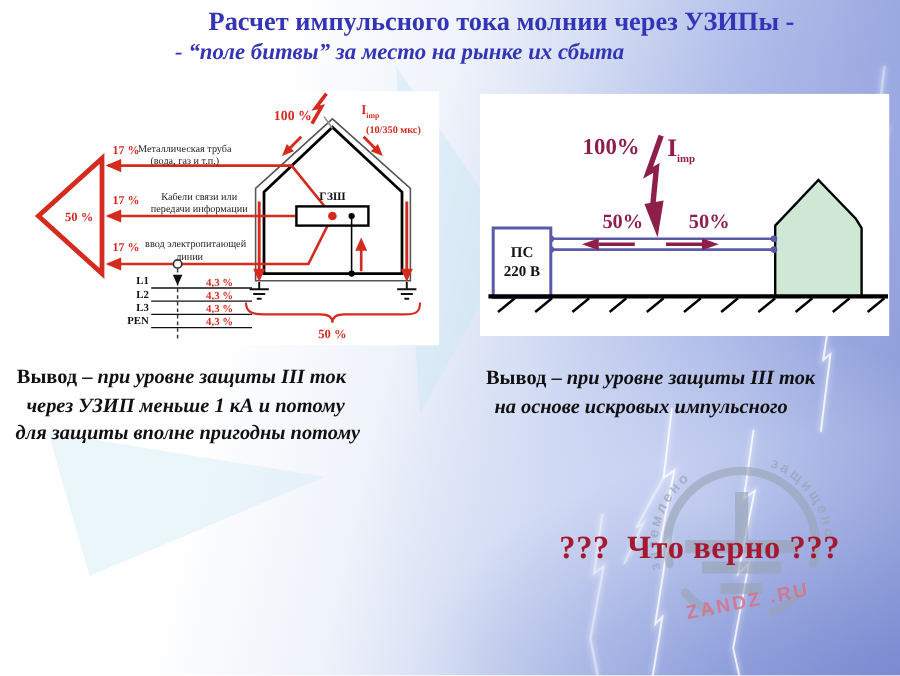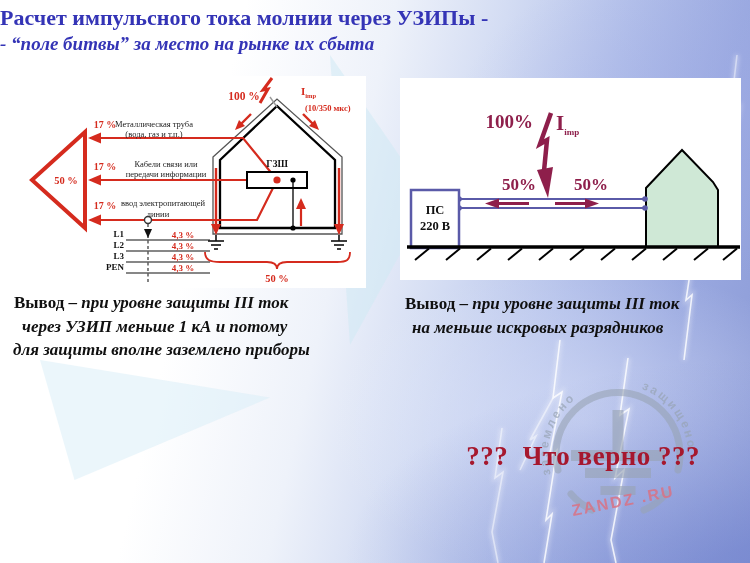--- a/index.html
+++ b/index.html
@@ -17,23 +17,23 @@
     clip-path:polygon(0 0,100% 50%,20% 100%);}
   .chev2{left:40px;top:330px;width:230px;height:150px;background:rgba(215,238,247,.5);
     clip-path:polygon(0 20%,100% 45%,15% 100%);}
   .bolts{position:absolute;left:0;top:0;z-index:2;}
   .wm{position:absolute;left:535px;top:382px;z-index:3;}
   .diag{position:absolute;z-index:4;}
   .diag-left{left:8px;top:76px;}
   .diag-right{left:393px;top:78px;}
   svg text{font-family:"Liberation Serif",serif;}
   .txt{position:absolute;z-index:5;}
-  .title{left:0;top:5px;width:662px;text-align:left;font-size:22px;font-weight:bold;color:#3434b6;}
-  .subtitle{left:0;top:33px;width:666px;text-align:left;font-size:19px;font-weight:bold;font-style:italic;color:#3434b6;}
-  .concl{font-size:17px;font-weight:bold;color:#101010;line-height:23.5px;}
+  .title{left:0;top:5px;width:662px;text-align:right;font-size:22px;font-weight:bold;color:#3434b6;}
+  .subtitle{left:0;top:33px;width:666px;text-align:center;font-size:19px;font-weight:bold;font-style:italic;color:#3434b6;}
+  .concl{font-size:17px;font-weight:bold;color:#101010;line-height:23.5px;margin-top:11px;}
   .concl .lead{font-style:normal;}
   .concl .it{font-style:italic;}
   .concl-left{left:13px;top:291px;width:372px;}
   .concl-right{left:400px;top:292px;width:350px;}
   .question{left:0;top:441px;width:700px;text-align:right;font-size:27px;font-weight:bold;
     color:#a6182e;white-space:pre;letter-spacing:.5px;}
   .wm-sans{font-family:"Liberation Sans",sans-serif;}
 </style>
 </head>
 <body>
@@ -248,23 +248,23 @@
       <line x1="330" y1="182" x2="344" y2="170.5"></line>
     </g>
   </svg>
 
   <div class="txt title">Расчет импульсного тока молнии через УЗИПы -</div>
   <div class="txt subtitle">- “поле битвы” за место на рынке их сбыта</div>
 
   <div class="txt concl concl-left">
     <div style="padding-left:1px"><span class="lead">Вывод –</span> <span class="it">при уровне защиты III ток</span></div>
     <div style="padding-left:9px"><span class="it">через УЗИП меньше 1 кА и потому</span></div>
-    <div><span class="it">для защиты вполне заземлено приборы</span></div>
+    <div><span class="it">для защиты вполне пригодны потому</span></div>
   </div>
 
   <div class="txt concl concl-right">
     <div style="padding-left:5px"><span class="lead">Вывод –</span> <span class="it">при уровне защиты III ток</span></div>
-    <div style="padding-left:12px"><span class="it">на меньше искровых разрядников</span></div>
+    <div style="padding-left:12px"><span class="it">на основе искровых импульсного</span></div>
   </div>
 
   <div class="txt question">???  Что верно ???</div>
 
 </div>
 
 </body></html>

